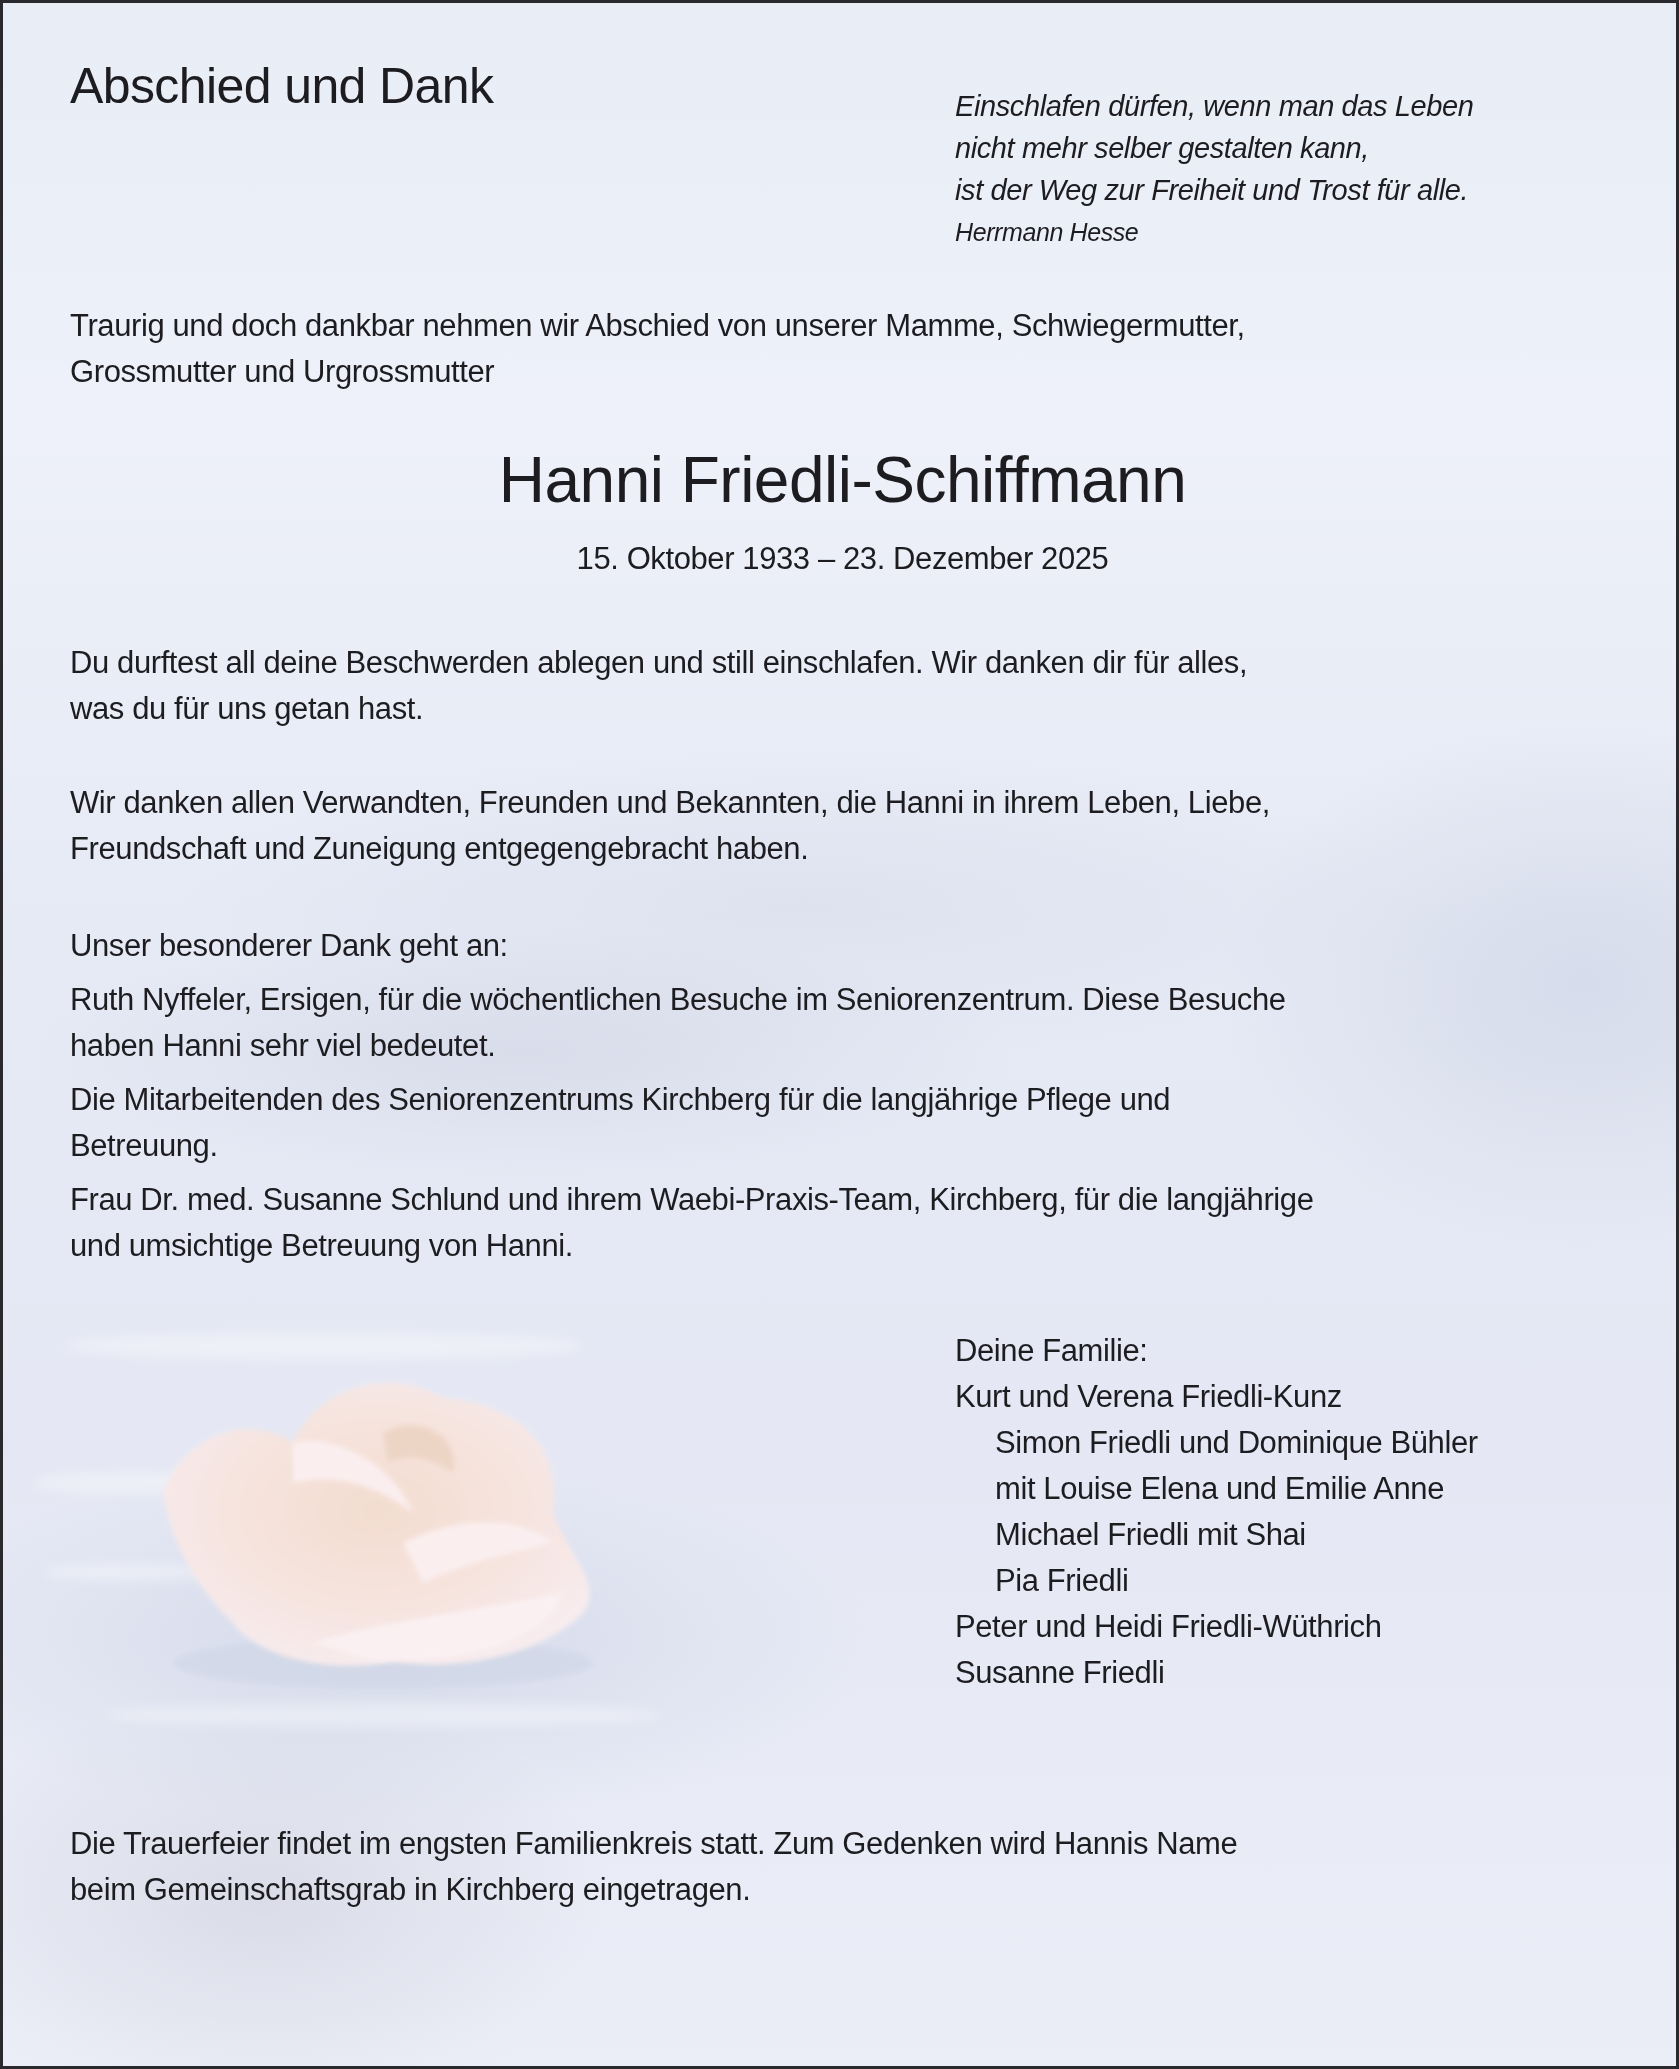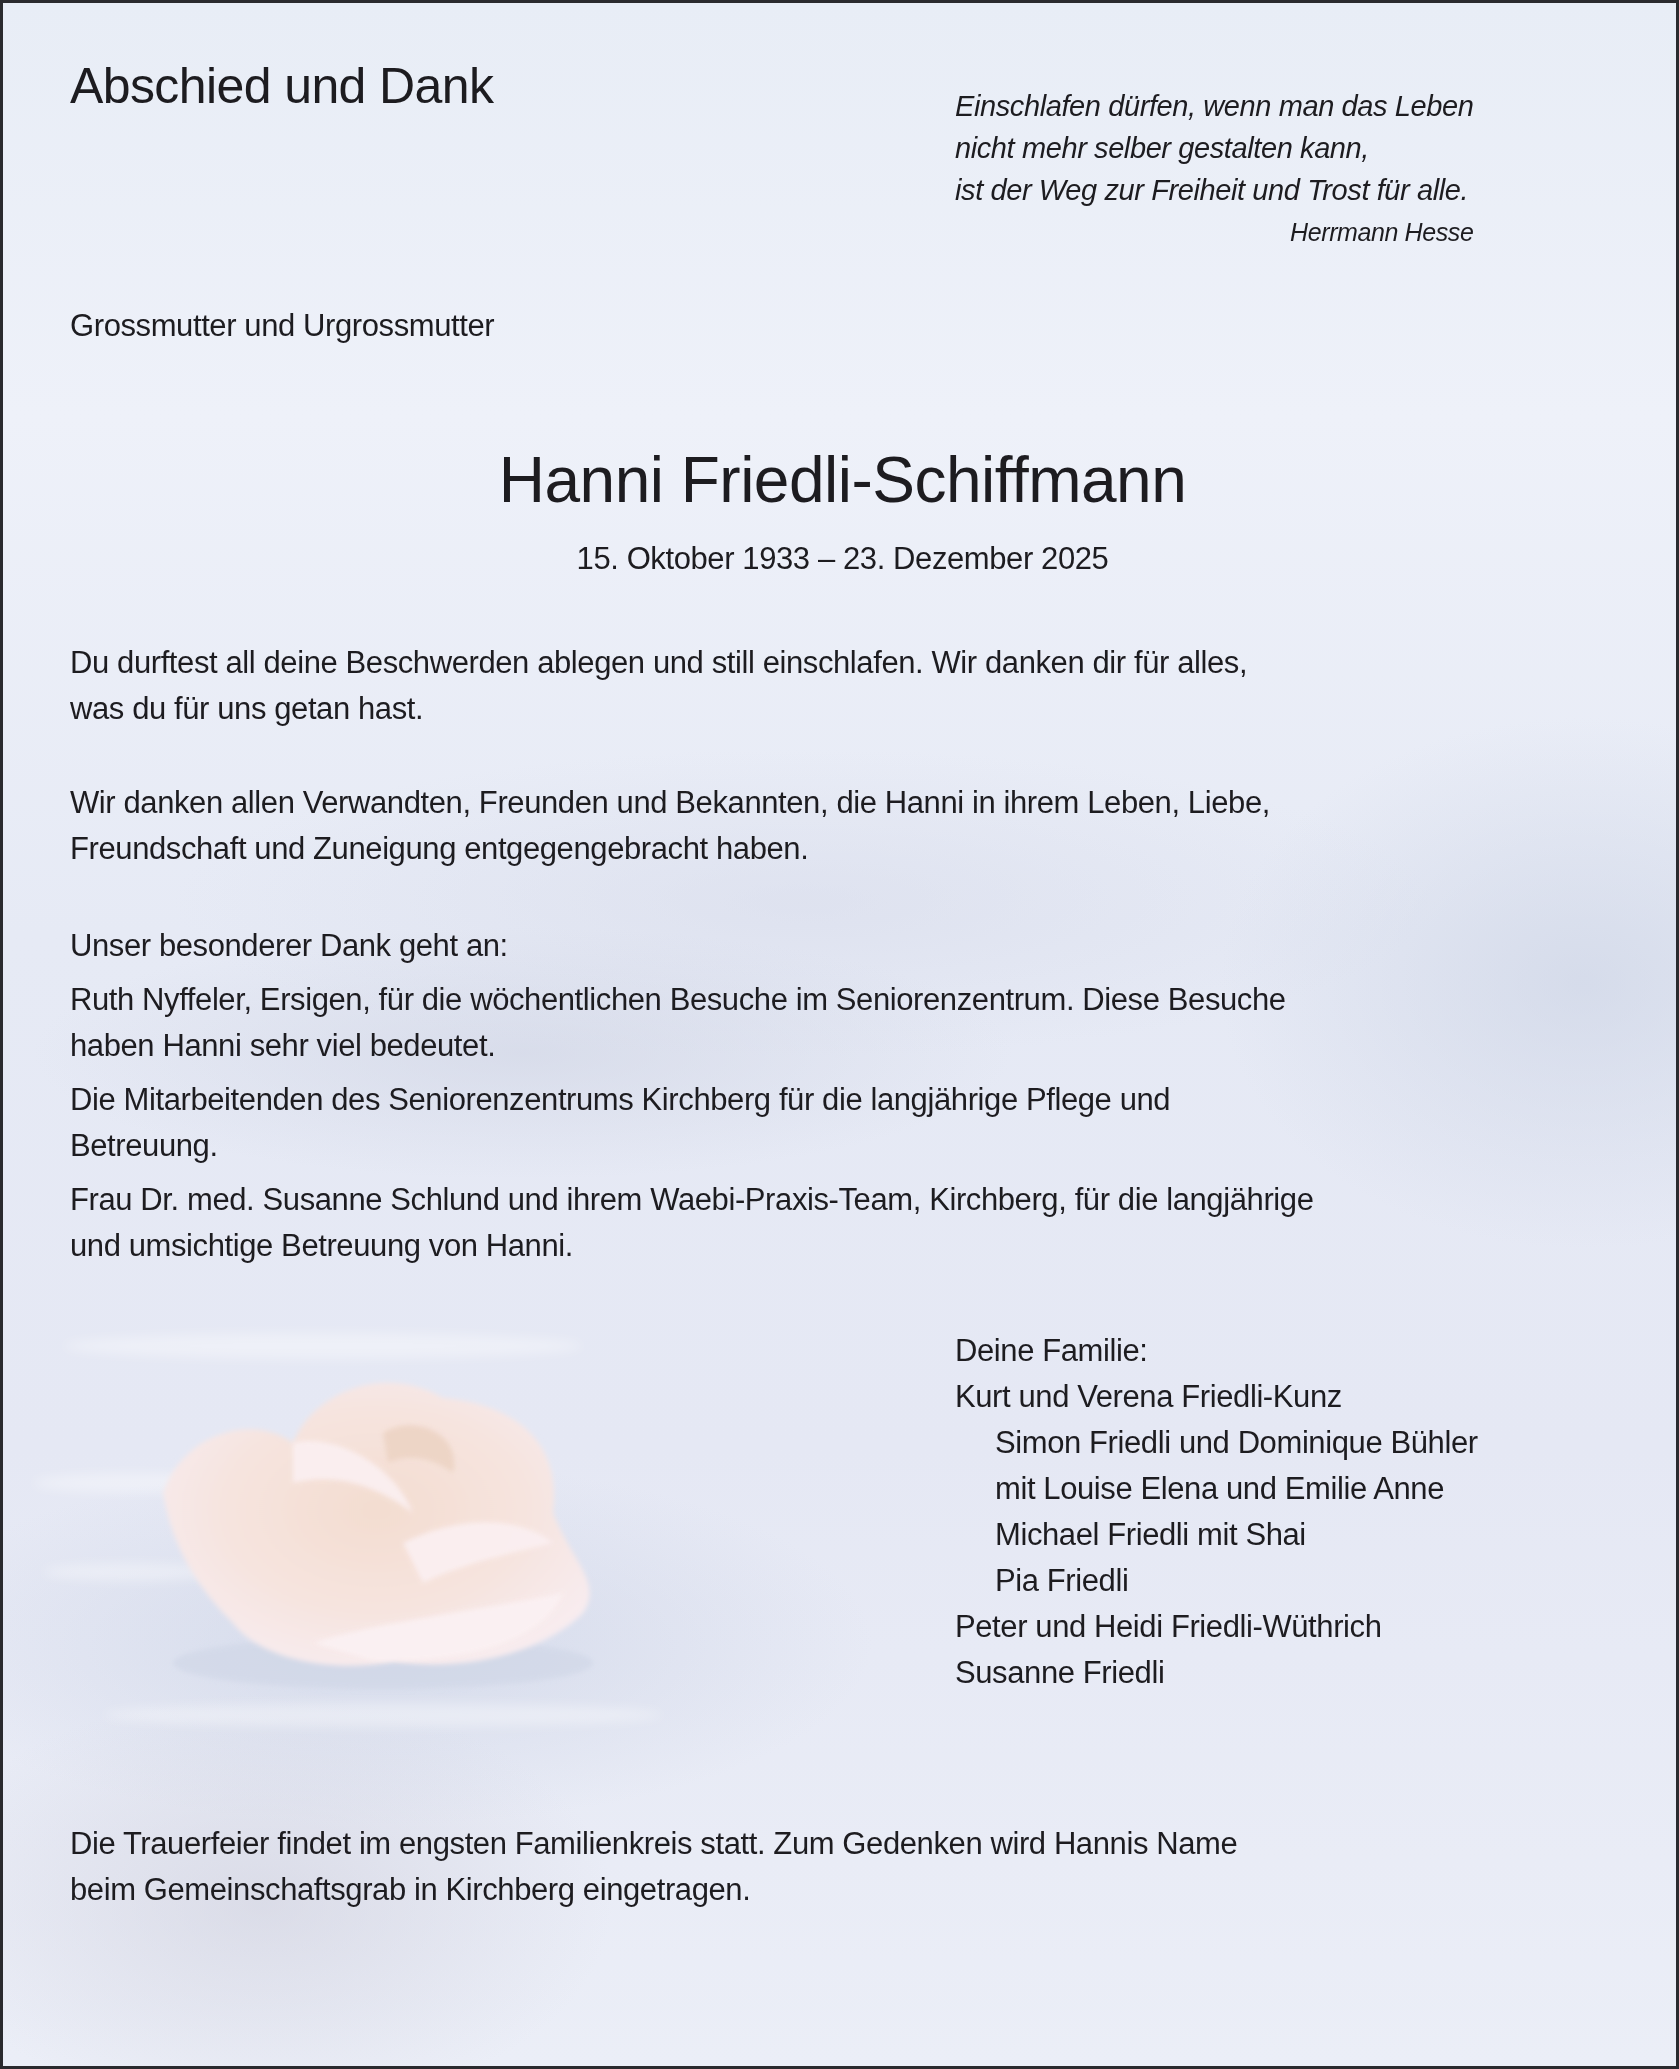--- a/index.html
+++ b/index.html
@@ -26,21 +26,21 @@
       position: absolute; border-radius: 50%;
       background: rgba(255,255,255,0.35);
       filter: blur(6px);
     }
     .rose {
       position: absolute; left: 140px; top: 1340px; width: 460px; height: 360px;
     }
     .t { position: absolute; white-space: nowrap; letter-spacing: -0.4px; }
     .title { left: 67px; top: 54px; font-size: 50px; font-weight: 400; letter-spacing: -0.6px; }
     .quote { left: 952px; top: 82px; font-size: 29px; font-style: italic; line-height: 42px; }
-    .quote .author { font-size: 25px; display: block; text-align: right; }
+    .quote .author { font-size: 25px; display: block; }
     .body { left: 67px; font-size: 31px; line-height: 46px; }
     .name { left: 0; width: 1679px; text-align: center; top: 440px; font-size: 64px; letter-spacing: -0.5px; }
     .dates { left: 0; width: 1679px; text-align: center; top: 538px; font-size: 31px; }
     .family { left: 952px; top: 1325px; font-size: 31px; line-height: 46px; }
     .family .indent { padding-left: 40px; }
     .family .head { }
     .gap { height: 8px; }
   </style>
 </head>
 <body>
@@ -74,20 +74,21 @@
   <div class="t title">Abschied und Dank</div>
 
   <div class="t quote">
     <span style="display:block">Einschlafen dürfen, wenn man das Leben</span>
     <span style="display:block">nicht mehr selber gestalten kann,</span>
     <span style="display:block">ist der Weg zur Freiheit und Trost für alle.</span>
     <span class="author">Herrmann Hesse</span>
   </div>
 
   <div class="t body" style="top:300px;">
+    <span style="display:block">Traurig und doch dankbar nehmen wir Abschied von unserer Mamme, Schwiegermutter,</span>
     <span style="display:block">Grossmutter und Urgrossmutter</span>
   </div>
 
   <div class="t name">Hanni Friedli-Schiffmann</div>
   <div class="t dates">15. Oktober 1933 – 23. Dezember 2025</div>
 
   <div class="t body" style="top:637px;">
     <span style="display:block">Du durftest all deine Beschwerden ablegen und still einschlafen. Wir danken dir für alles,</span>
     <span style="display:block">was du für uns getan hast.</span>
   </div>

